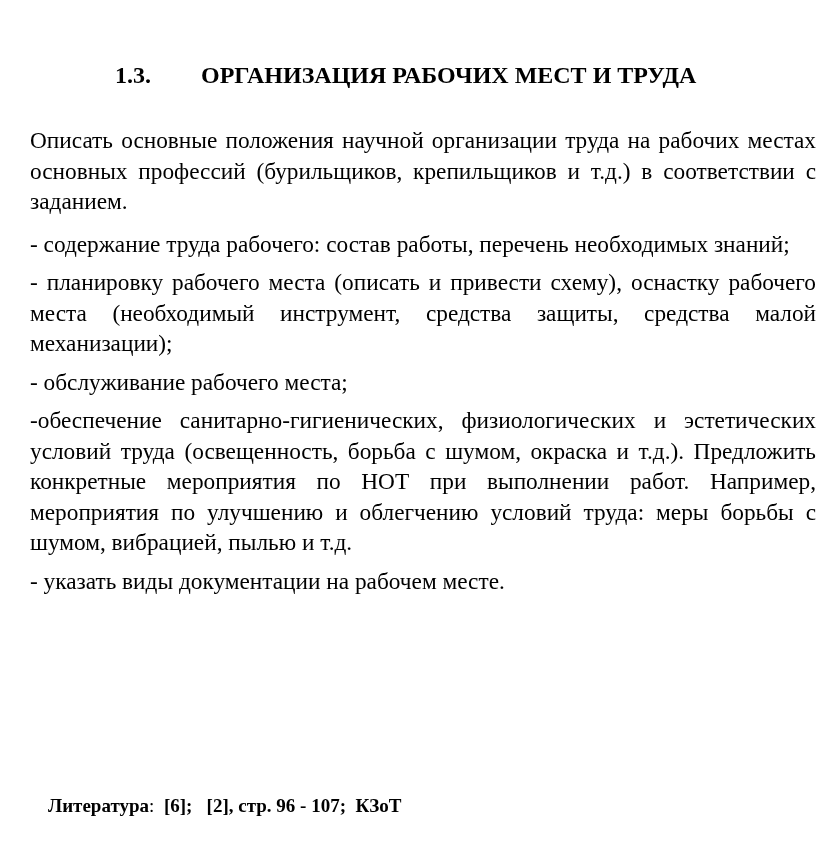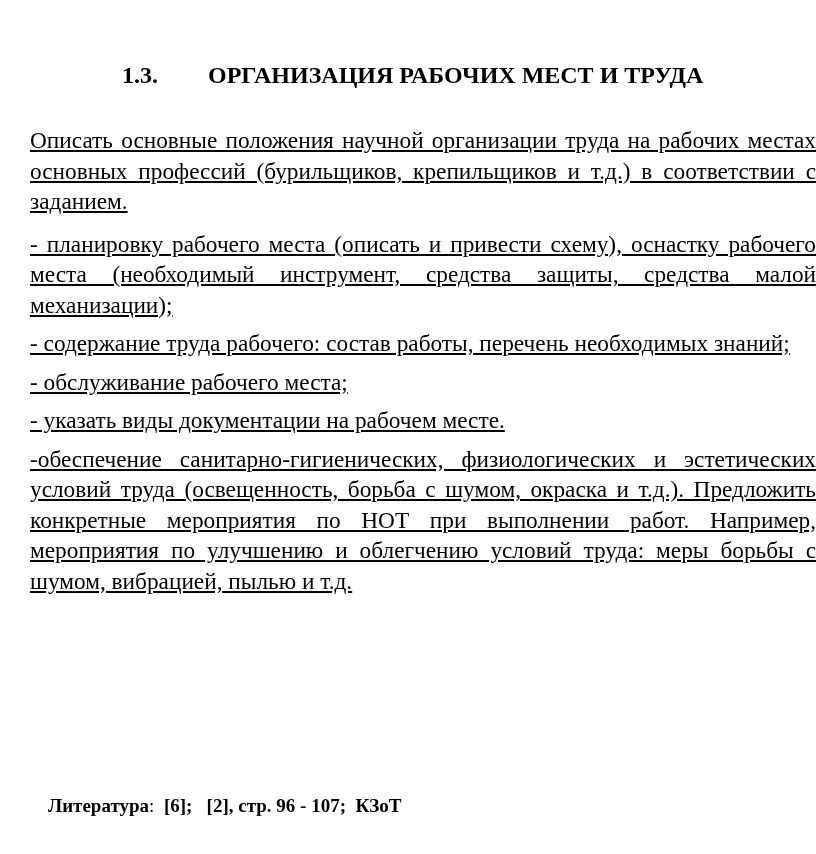--- a/index.html
+++ b/index.html
@@ -11,39 +11,38 @@
     width: 816px;
     height: 854px;
     position: relative;
     overflow: hidden;
     font-family: "Liberation Serif", "DejaVu Serif", serif;
     color: #000000;
   }
   .heading {
     position: absolute;
     top: 60px;
-    left: 122px;
+    left: 115px;
     font-size: 24px;
     font-weight: bold;
     white-space: nowrap;
     line-height: 30px;
   }
   .heading .num {
     display: inline-block;
     width: 86px;
   }
   .content {
     position: absolute;
     left: 30px;
     width: 786px;
     top: 125px;
     font-size: 23.3px;
     line-height: 30.5px;
     text-align: justify;
-    text-decoration: underline;
   }
   .para {
     margin: 0 0 8px 0;
   }
   .para.bold {
     font-weight: bold;
   }
   .para.first {
     margin-bottom: 12px;
   }
@@ -62,20 +61,20 @@
 </style>
 </head>
 <body>
 
 <div class="heading">
   <span class="num">1.3.</span><span>ОРГАНИЗАЦИЯ РАБОЧИХ МЕСТ И ТРУДА</span>
 </div>
 
 <div class="content">
   <p class="para first">Описать основные положения научной организации труда на рабочих местах основных профессий (бурильщиков, крепильщиков и т.д.) в соответствии с заданием.</p>
+  <p class="para">- содержание труда рабочего: состав работы, перечень необходимых знаний;</p>
   <p class="para">- планировку рабочего места (описать и привести схему), оснастку рабочего места (необходимый инструмент, средства защиты, средства малой механизации);</p>
-  <p class="para">- содержание труда рабочего: состав работы, перечень необходимых знаний;</p>
   <p class="para">- обслуживание рабочего места;</p>
+  <p class="para">-обеспечение санитарно-гигиенических, физиологических и эстетических условий труда (освещенность, борьба с шумом, окраска и т.д.).  Предложить конкретные мероприятия по НОТ при выполнении работ. Например, мероприятия по улучшению и облегчению условий труда: меры борьбы с шумом, вибрацией, пылью и т.д.</p>
   <p class="para">- указать виды документации на рабочем месте.</p>
-  <p class="para">-обеспечение санитарно-гигиенических, физиологических и эстетических условий труда (освещенность, борьба с шумом, окраска и т.д.).  Предложить конкретные мероприятия по НОТ при выполнении работ. Например, мероприятия по улучшению и облегчению условий труда: меры борьбы с шумом, вибрацией, пылью и т.д.</p>
 </div>
 
 <div class="literature"><span>Литература</span><span class="colon">:</span><span>  [6];   [2], стр. 96 - 107;  КЗоТ</span></div>
 
 </body></html>

